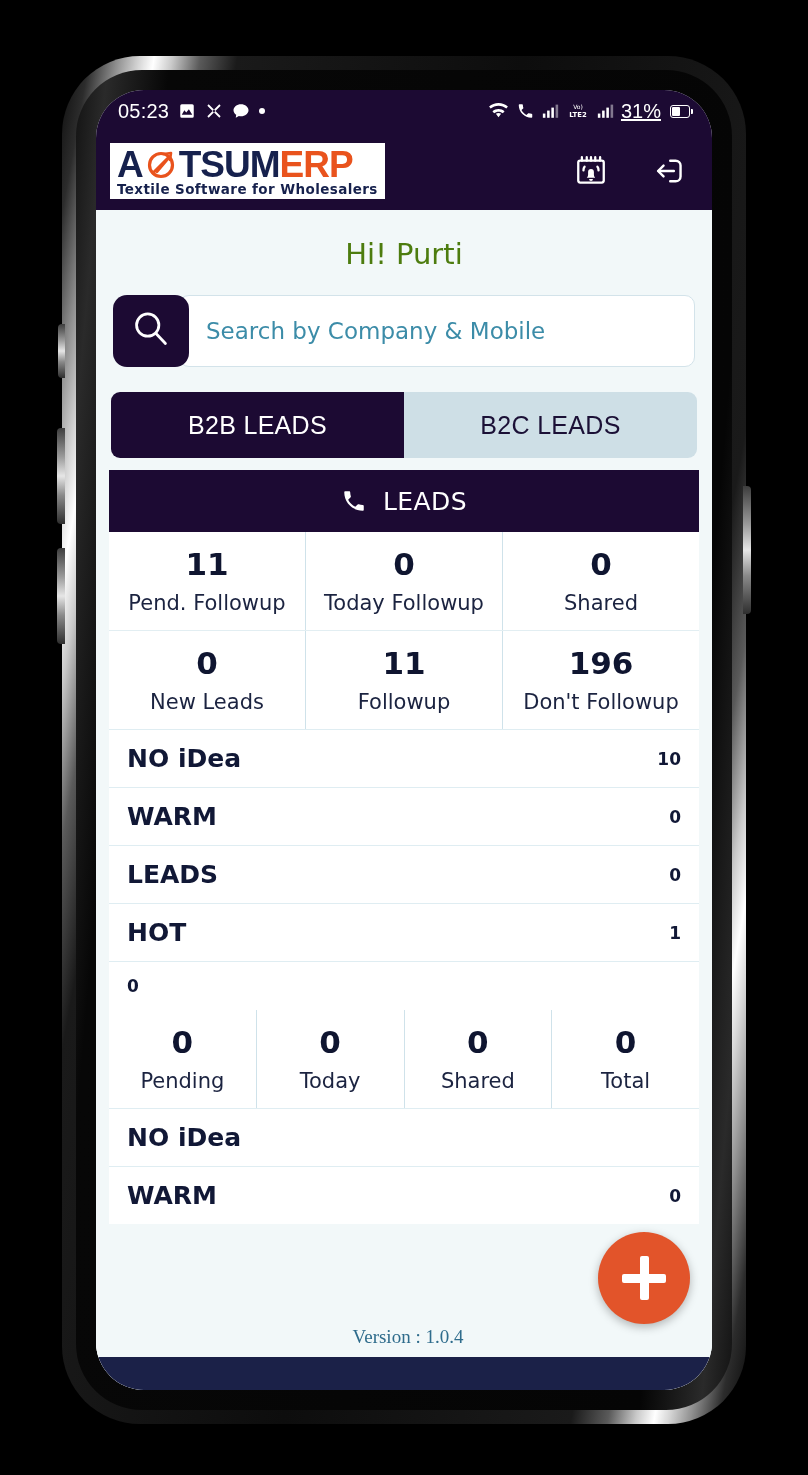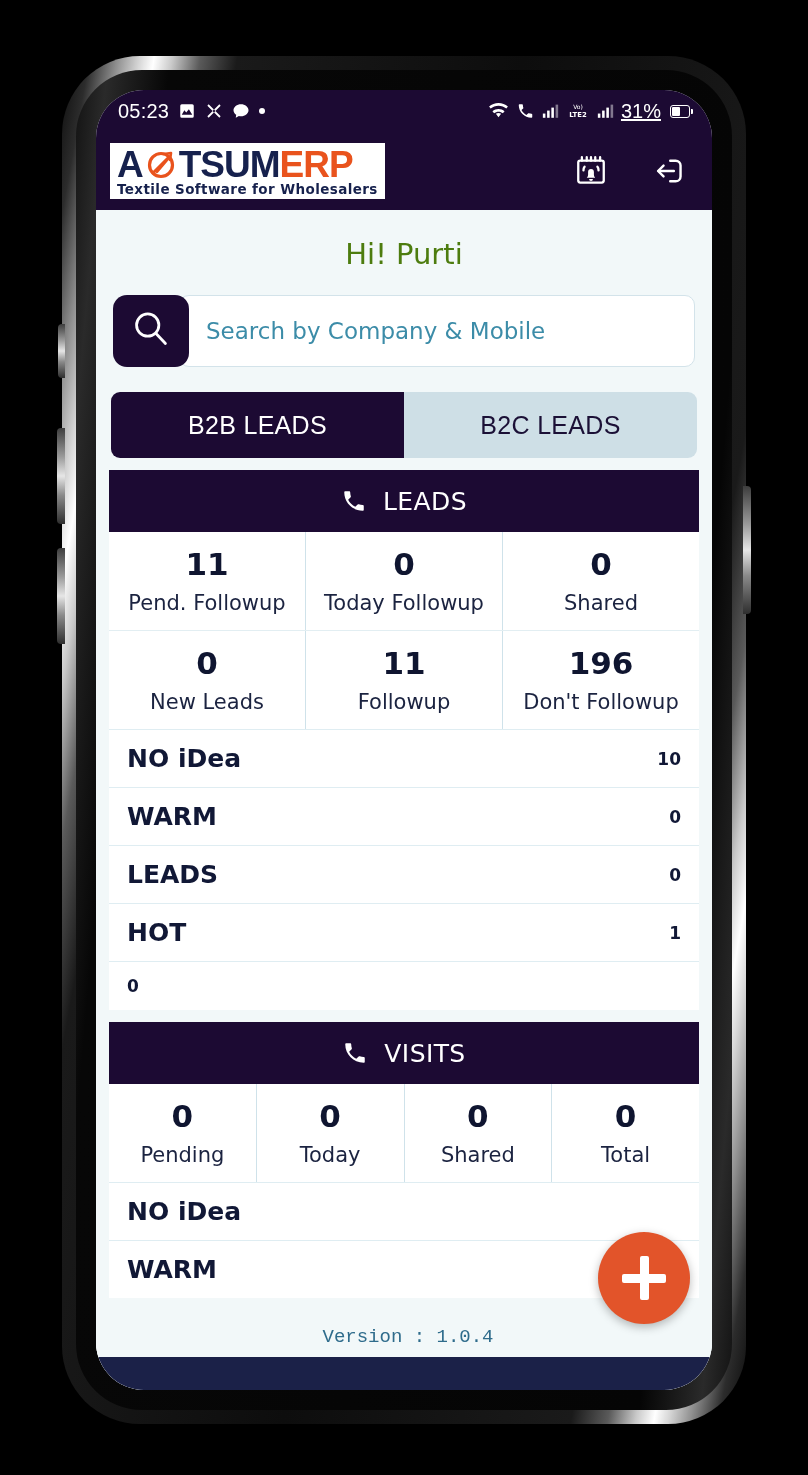--- a/index.html
+++ b/index.html
@@ -305,21 +305,21 @@
   
   .version-bar {
     position: absolute;
     left: 0; right: 0;
     bottom: 33px;
     text-align: center;
     font-size: 19px;
     color: #2F6C8C;
     background: #F2F8F9;
     padding: 7px 0 9px 8px;
-    font-family: Liberation Mono, monospace;
+    font-family: Liberation Serif, serif;
   }
   .nav-bar {
     position: absolute;
     left: 0; right: 0; bottom: 0;
     height: 33px;
     background: #1B2148;
   }
 </style>
 </head>
 <body>
@@ -507,28 +507,20 @@
         </div>
         <div class="list-row">
           <span class="list-lbl">HOT</span>
           <span class="list-val">1</span>
         </div>
         <div class="list-row">
           <span class="list-val">0</span>
         </div>
       </div>
 
-      <div class="section-bar">
-        <span class="phone-ico">
-          <svg width="26" height="26" viewBox="0 0 24 24" fill="#fff">
-              <path d="M6.6 10.8c1.4 2.8 3.8 5.1 6.6 6.6l2.2-2.2c.3-.3.7-.4 1-.2 1.2.4 2.4.6 3.6.6.6 0 1 .4 1 1V20c0 .6-.4 1-1 1C10.6 21 3 13.4 3 4c0-.6.4-1 1-1h3.5c.6 0 1 .4 1 1 0 1.3.2 2.5.6 3.6.1.4 0 .8-.2 1l-2.3 2.2z"></path>
-            </svg>
-        </span>
-        <span>VISITS</span>
-      </div>
 
       <div class="card">
         <div class="stat-row">
           <div class="stat-cell">
             <div class="stat-num">0</div>
             <div class="stat-lbl">Pending</div>
           </div>
           <div class="stat-cell">
             <div class="stat-num">0</div>
             <div class="stat-lbl">Today</div>

